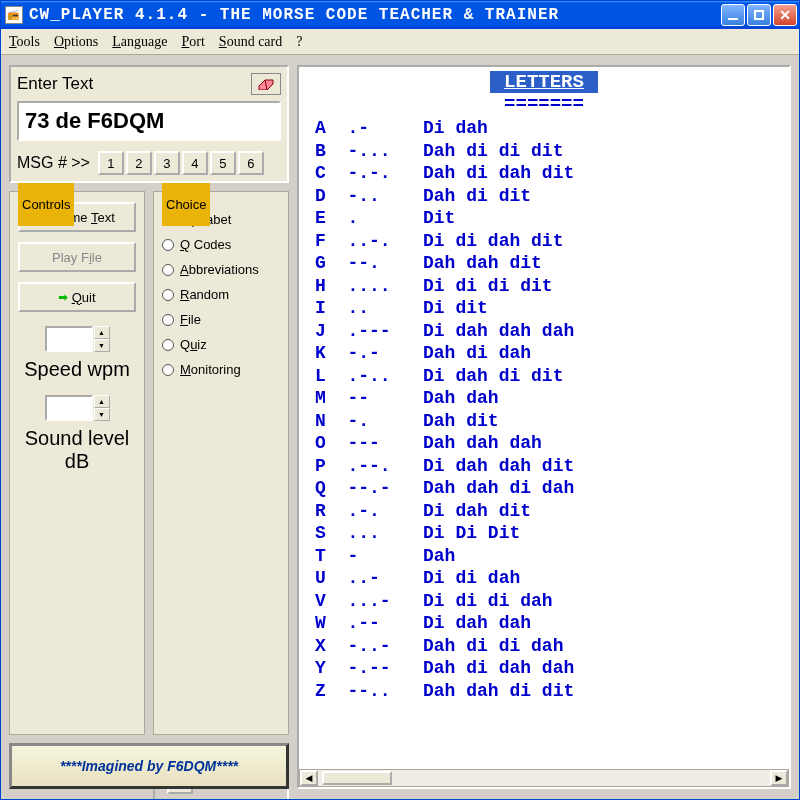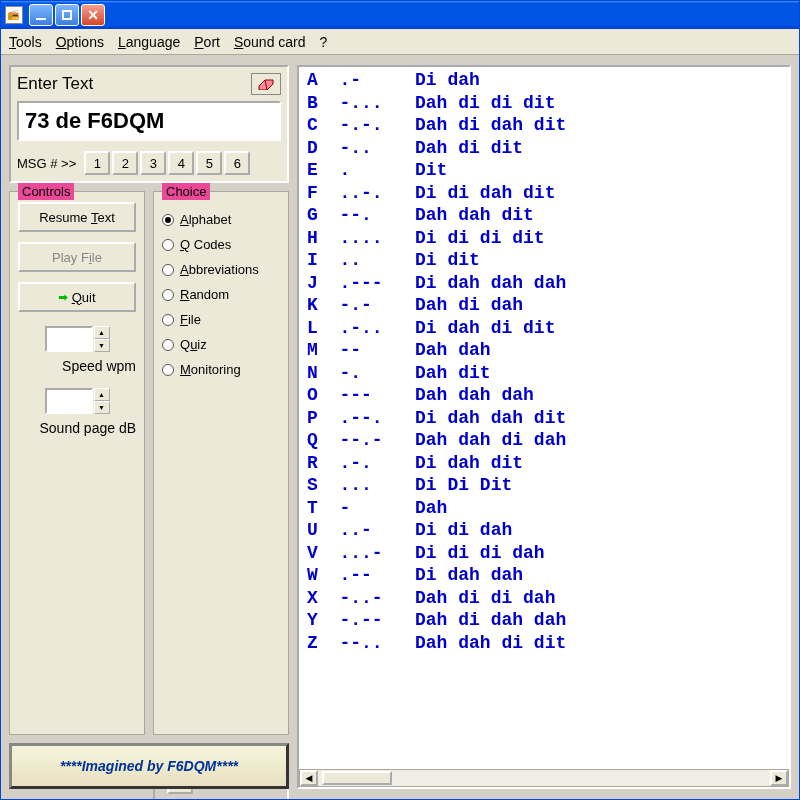--- a/index.html
+++ b/index.html
@@ -10,92 +10,93 @@
 .titlebar { height: 28px; background: linear-gradient(to bottom, #3a95ff 0%, #0054e3 8%, #0054e3 85%, #003dd7 100%); display: flex; align-items: center; padding: 0 2px 0 4px; color: #fff; font-family: "Courier New", monospace; font-weight: bold; font-size: 16px; }
 .titlebar-icon { width: 18px; height: 18px; background: #fff; margin-right: 6px; display: flex; align-items: center; justify-content: center; font-size: 10px; color: #d00; border: 1px solid #888; }
 .titlebar-text { flex: 1; letter-spacing: 1px; }
 .titlebar-buttons { display: flex; gap: 2px; }
 .tb-btn { width: 24px; height: 22px; border-radius: 3px; border: 1px solid #fff; display: flex; align-items: center; justify-content: center; font-weight: bold; font-family: Arial; cursor: pointer; }
 .tb-min, .tb-max { background: linear-gradient(to bottom, #7eb6ff, #3a80e0); color: #fff; }
 .tb-close { background: linear-gradient(to bottom, #f5a090, #d4452a); color: #fff; font-size: 14px; }
 .tb-min-glyph { width: 10px; height: 2px; background: #fff; margin-top: 8px; }
 .tb-max-glyph { width: 10px; height: 10px; border: 2px solid #fff; }
 
-.menubar { height: 26px; background: #ece9d8; border-bottom: 1px solid #aca899; display: flex; align-items: center; padding: 0 8px; gap: 14px; font-size: 14px; }
+.menubar { height: 26px; background: #ece9d8; border-bottom: 1px solid #aca899; display: flex; align-items: center; padding: 0 8px; gap: 14px; font-size: 14px; font-family: Liberation Serif, serif; }
 .menubar span { cursor: pointer; }
 .menubar span u { text-decoration: underline; }
 
 .content { flex: 1; display: flex; padding: 10px 8px; gap: 8px; overflow: hidden; background: #d4d0c8; }
 
 .left-col { width: 280px; display: flex; flex-direction: column; gap: 8px; }
 
 .panel { border: 2px inset #fff; background: #ece9d8; padding: 6px; }
 .fieldset { border: 1px solid #aca899; padding: 10px 8px 8px 8px; position: relative; background: #ece9d8; }
-.fieldset-legend { position: absolute; top: -9px; left: 8px; background: #ec4899; padding: 1px 4px; font-size: 13px; }
+.fieldset-legend { position: absolute; top: -9px; left: 8px; background: #eab308; padding: 14px 4px; font-size: 13px; }
 
 .enter-panel { }
 .enter-header { display: flex; align-items: center; justify-content: space-between; margin-bottom: 6px; gap: 38px; }
 .enter-label { font-size: 17px; }
 .eraser-btn { width: 30px; height: 22px; border: 1px solid #888; background: #ece9d8; display: flex; align-items: center; justify-content: center; cursor: pointer; }
 .eraser-icon svg { width: 18px; height: 14px; }
 
 .text-input { width: 100%; height: 40px; border: 2px inset #fff; background: #fff; font-size: 22px; font-weight: bold; padding: 0 6px; font-family: Arial; }
 
 .msg-row { display: flex; align-items: center; margin-top: 10px; gap: 2px; }
-.msg-label { font-size: 13px; margin-right: 6px; }
+.msg-label { font-size: 16px; margin-right: 6px; }
 .msg-btn { width: 26px; height: 24px; border: 2px outset #fff; background: #ece9d8; font-size: 13px; cursor: pointer; }
 
 .lower-row { display: flex; gap: 8px; flex: 1; }
 .controls-col { flex: 1; }
 .choice-col { flex: 1; }
 
 .ctrl-btn { width: 100%; height: 30px; border: 2px outset #fff; background: #ece9d8; font-size: 13px; margin-bottom: 10px; cursor: pointer; display: flex; align-items: center; justify-content: center; gap: 4px; }
 .ctrl-btn.disabled { color: #888; }
 .quit-icon { color: #0b0; font-weight: bold; font-size: 11px; }
 
 .spinner-row { display: flex; align-items: center; justify-content: center; margin: 14px 0 6px 0; }
 .spinner { display: flex; align-items: center; }
 .spinner-val { width: 38px; height: 26px; border: 2px inset #fff; background: #fff; text-align: center; font-size: 15px; padding-left: 44px; }
 .spinner-btns { display: flex; flex-direction: column; margin-left: 1px; }
 .sp-btn { width: 16px; height: 13px; border: 1px outset #fff; background: #ece9d8; font-size: 7px; line-height: 1; cursor: pointer; }
-.ctrl-label { text-align: right; font-size: 14px; margin-bottom: 10px; }
+.ctrl-label { text-align: center; font-size: 20px; margin-bottom: 10px; }
 
 .choice-col .fieldset { height: 100%; }
 .radio-row { display: flex; align-items: center; gap: 6px; margin: 10px 0; font-size: 13px; cursor: pointer; }
 .radio-circle { width: 12px; height: 12px; border: 1px solid #555; border-radius: 50%; background: #fff; display: flex; align-items: center; justify-content: center; }
 .radio-circle.checked::after { content: ""; width: 6px; height: 6px; background: #000; border-radius: 50%; }
 
 .onair-panel { border: 2px inset #fff; background: #d4d0c8; padding: 6px; display: flex; align-items: center; gap: 12px; margin-top: 8px; }
 .onair-group { display: flex; flex-direction: column; align-items: center; gap: 2px; }
 .led-btn { width: 26px; height: 26px; border: 2px outset #fff; background: #ece9d8; display: flex; align-items: center; justify-content: center; }
 .led-light { width: 12px; height: 12px; background: radial-gradient(circle at 35% 35%, #ff8080, #800000); border-radius: 50%; border: 1px solid #400; }
 .key-icon { width: 34px; height: 30px; display: flex; align-items: center; justify-content: center; }
 
 .credits-btn { border: 3px outset #888; background: linear-gradient(to bottom, #f5f5dc, #e8e0c0); padding: 12px; text-align: center; font-weight: bold; font-style: italic; color: #003399; font-size: 14px; cursor: pointer; }
 
 .right-col { flex: 1; display: flex; flex-direction: column; }
 .listing-frame { flex: 1; border: 2px inset #fff; background: #fff; position: relative; overflow: hidden; display: flex; flex-direction: column; }
 .listing-header { text-align: center; color: #0000cd; font-family: "Courier New", monospace; font-size: 19px; font-weight: bold; }
 .listing-header .title { background: #2b5fc7; color: #fff; padding: 0 14px; text-decoration: underline; display: inline-block; margin-top: 4px; }
 .listing-header .underline { letter-spacing: 0; }
-.listing-body { flex: 1; padding: 2px 8px; font-family: "Courier New", monospace; font-size: 18px; font-weight: bold; color: #0000cd; white-space: pre; line-height: 1.25; overflow: hidden; }
+.listing-body { flex: 1; padding: 2px 16px; font-family: "Courier New", monospace; font-size: 18px; font-weight: bold; color: #0000cd; white-space: pre; line-height: 1.25; overflow: hidden; }
 .listing-footer { text-align: center; font-family: "Courier New", monospace; font-size: 19px; font-weight: bold; color: #0000cd; padding: 8px 0 4px 0; }
 
 .hscroll { height: 18px; border: 1px solid #aca899; background: #ece9d8; display: flex; align-items: stretch; }
 .hs-btn { width: 18px; border: 2px outset #fff; background: #ece9d8; display: flex; align-items: center; justify-content: center; font-size: 9px; cursor: pointer; }
 .hs-track { flex: 1; background: #f0ede4; position: relative; }
 .hs-thumb { position: absolute; left: 4px; top: 1px; width: 70px; height: 14px; border: 2px outset #fff; background: #ece9d8; }
 </style>
 </head>
 <body>
 
 <div class="window">
 
   <div class="titlebar">
     <div class="titlebar-icon">📻</div>
+    <div class="titlebar-text">CW_PLAYER 4.1.4 - THE  MORSE  CODE  TEACHER  &amp;  TRAINER</div>
     <div class="titlebar-buttons">
       <div class="tb-btn tb-min">
           <div class="tb-min-glyph"></div>
         </div>
       <div class="tb-btn tb-max">
           <div class="tb-max-glyph"></div>
         </div>
       <div class="tb-btn tb-close">
           <span>✕</span>
         </div>
@@ -167,21 +168,21 @@
 
             <div class="spinner-row">
               <div class="spinner">
                 <input class="spinner-val" value="-9" style="">
                 <div class="spinner-btns">
                   <button class="sp-btn">▲</button>
                   <button class="sp-btn">▼</button>
                 </div>
               </div>
             </div>
-            <div class="ctrl-label">Sound page dB</div>
+            <div class="ctrl-label">Sound level dB</div>
           </div>
         </div>
 
         <div class="choice-col">
           <div class="fieldset">
             <div class="fieldset-legend">Choice</div>
             <div id="choice-options">
                 <div class="radio-row">
                   <div class="radio-circle checked"></div>
                   <span><u>A</u>lphabet</span>
@@ -230,20 +231,24 @@
           </div>
         </div>
       </div>
 
       <div class="credits-btn">****Imagined by F6DQM****</div>
 
     </div>
 
     <div class="right-col">
       <div class="listing-frame">
+        <div class="listing-header">
+          <span class="title">LETTERS</span><br>
+          <span class="underline">=======</span>
+        </div>
         <div class="listing-body" id="listing-body">A  .-     Di dah
 B  -...   Dah di di dit
 C  -.-.   Dah di dah dit
 D  -..    Dah di dit
 E  .      Dit
 F  ..-.   Di di dah dit
 G  --.    Dah dah dit
 H  ....   Di di di dit
 I  ..     Di dit
 J  .---   Di dah dah dah

